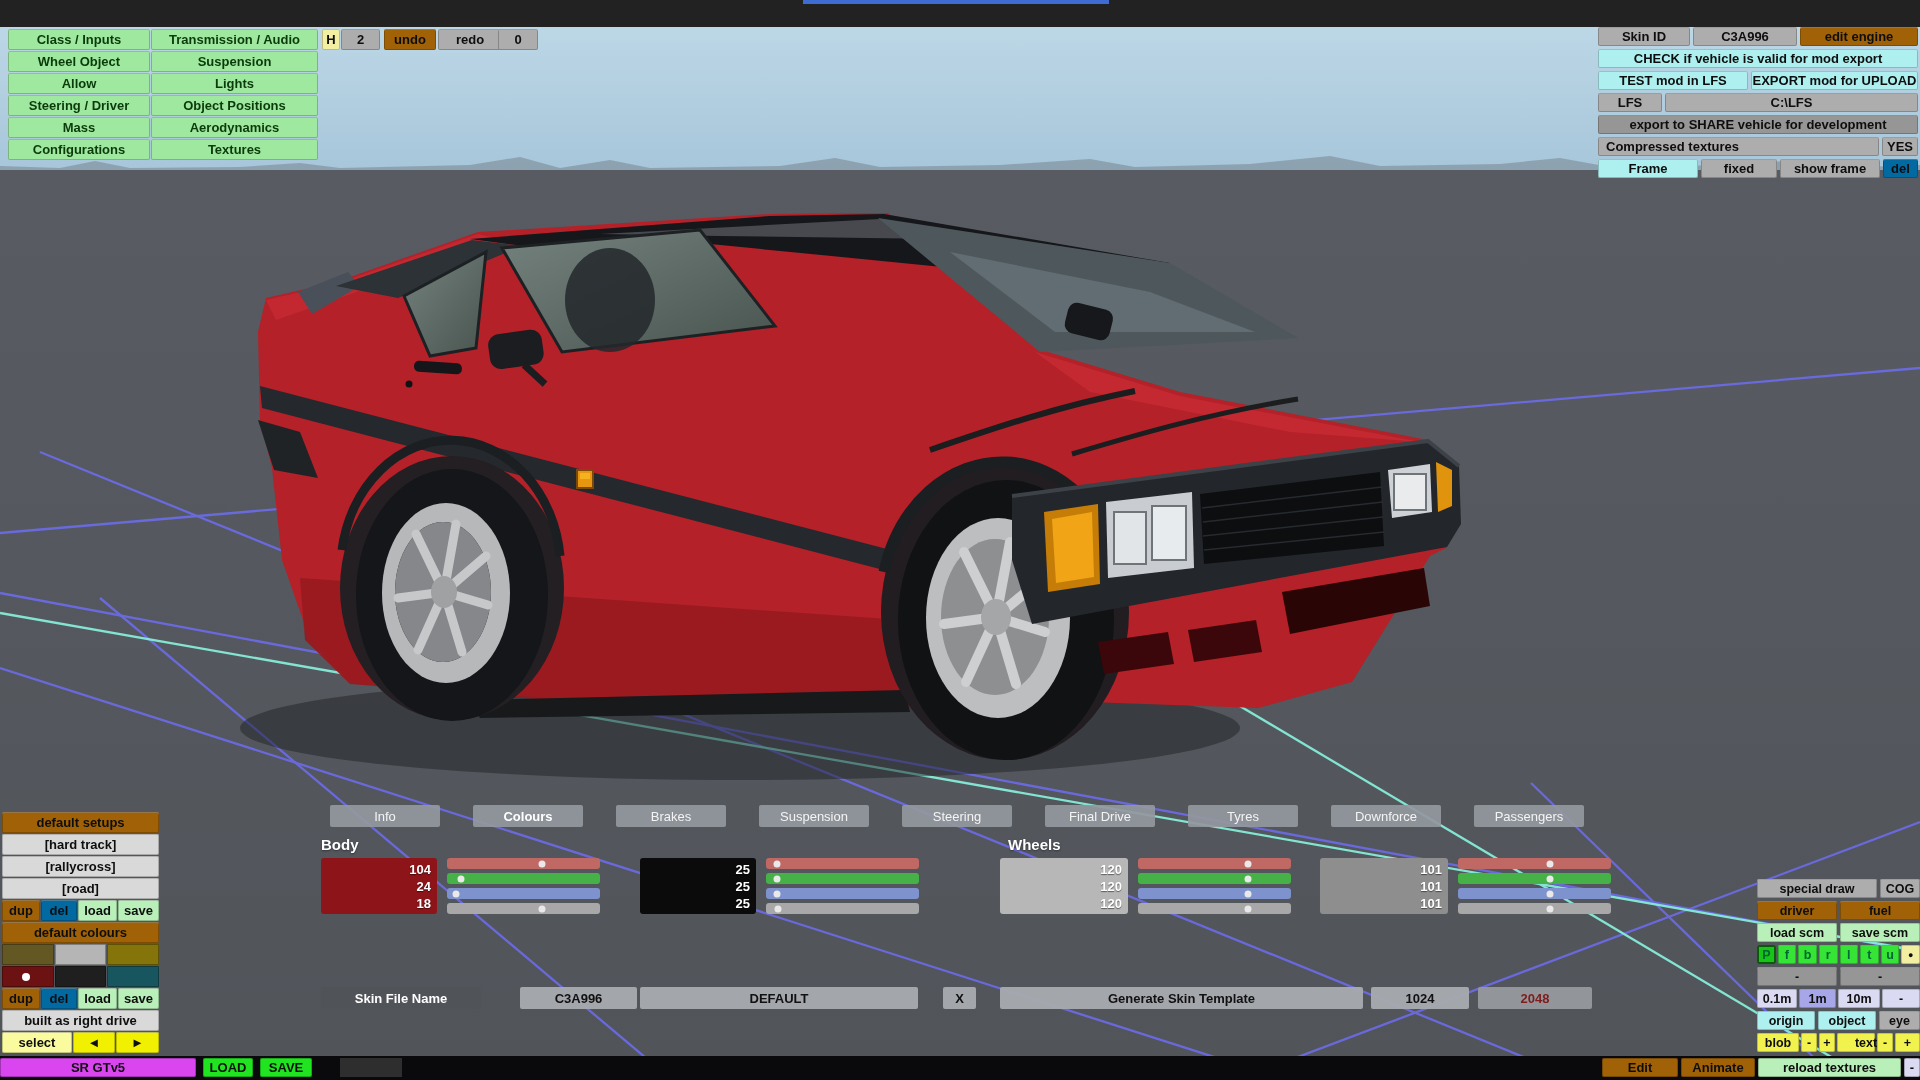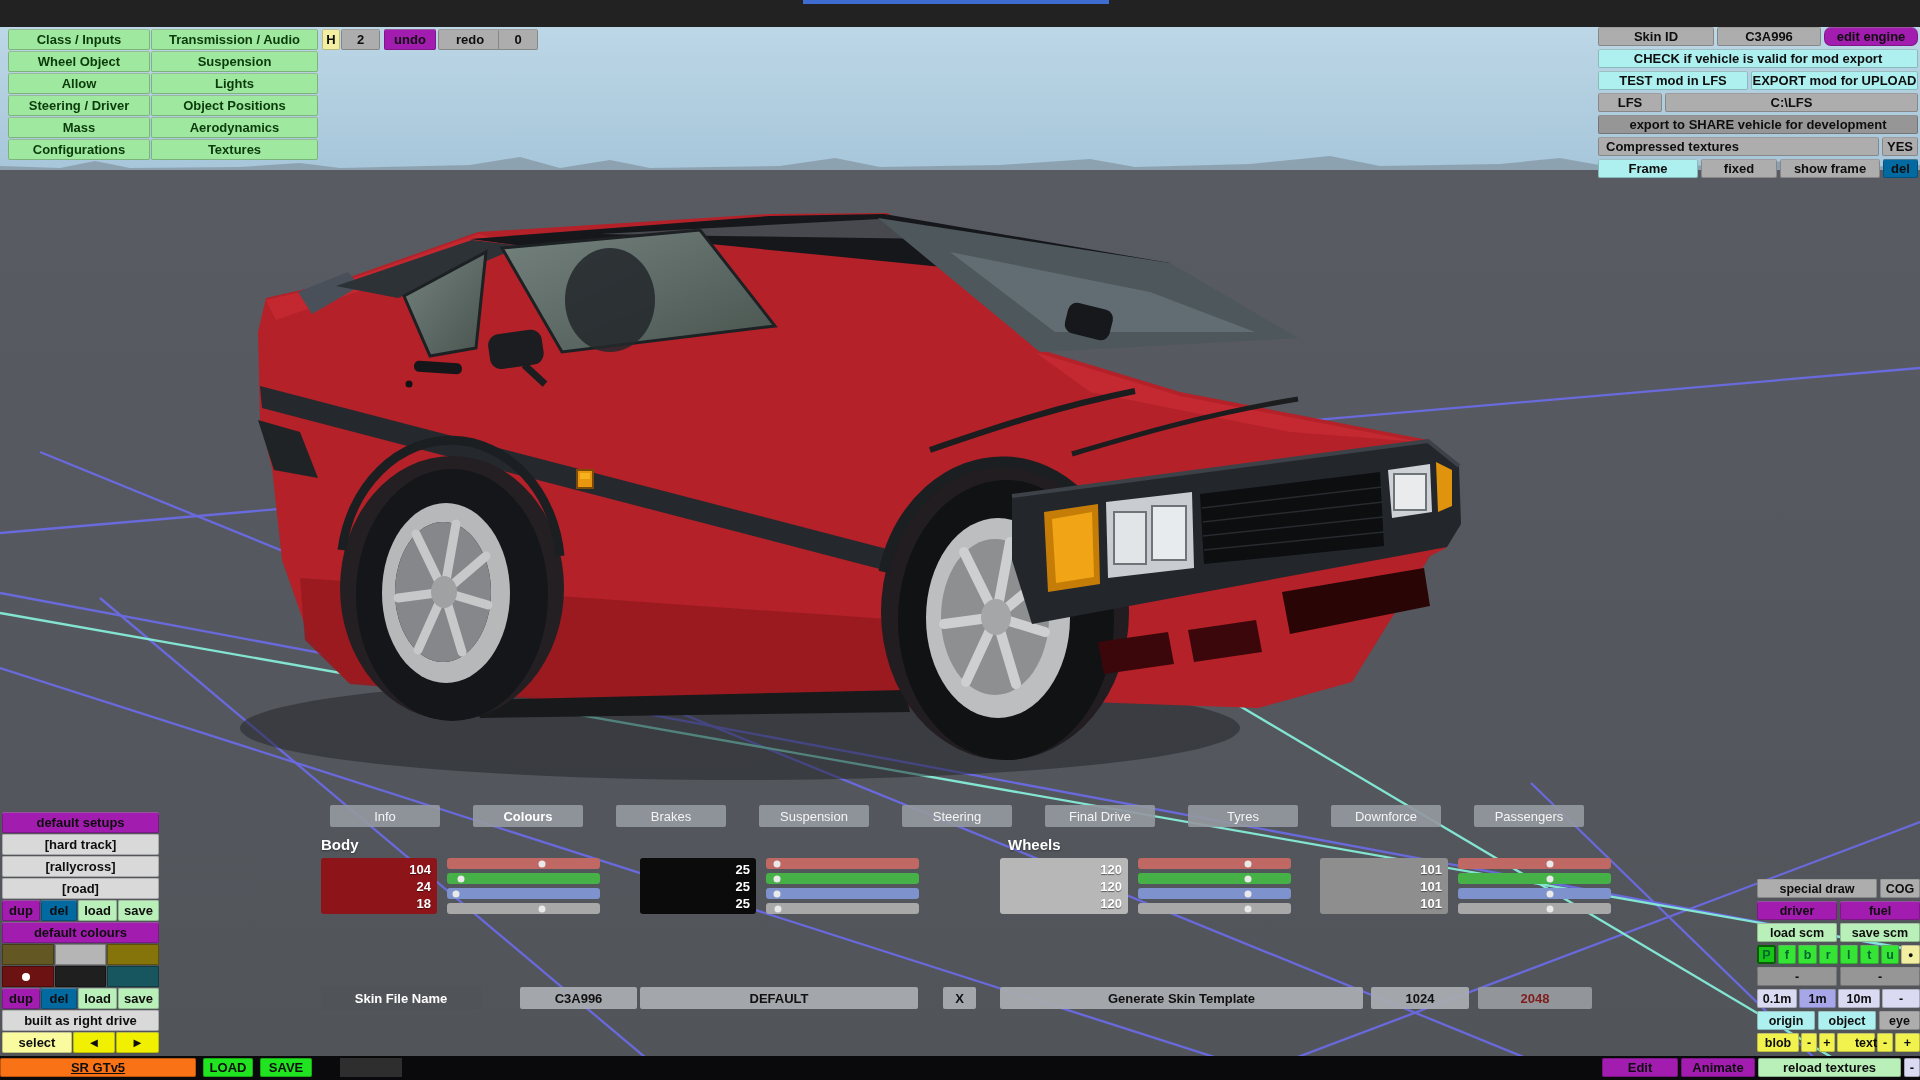--- a/index.html
+++ b/index.html
@@ -17,21 +17,21 @@
   .winbtn .restore{width:10px;height:10px;border:1px solid #111;position:relative;background:#fff;}
   .winbtn .restore:before{content:"";position:absolute;left:2px;top:-4px;width:10px;height:10px;border:1px solid #111;border-bottom:none;border-left:none;}
   
   .btn{display:flex;align-items:center;justify-content:center;box-sizing:border-box;
        font-size:13px;font-weight:700;color:#0e0e0e;border-radius:2px;white-space:nowrap;
        box-shadow:inset 0 0 0 1px rgba(0,0,0,.22), inset 0 1px 0 rgba(255,255,255,.35);}
   .c-green{background:#9fe89f;color:#0b3a0b;}
   .c-gray{background:#adadad;}
   .c-lgray{background:#d9d9d9;}
   .c-dgray{background:#969696;}
-  .c-lav{background:#a21caf;}
+  .c-lav{background:#a16207;}
   .c-lavpale{background:#dadaf2;}
   .c-cyan{background:#aef0f0;}
   .c-yellow{background:#f2efa2;}
   .c-byellow{background:#f2f24e;}
   .c-arrow{background:#f0f000;}
   .c-selyellow{background:#fafa9e;}
   .c-red{background:#0369a1;}
   .c-bgreen{background:#1fe41f;}
   .c-flag{background:#35e435;color:#063;}
   .c-flag.pressed{background:#17c417;box-shadow:inset 0 0 0 2px #0a5a0a;}
@@ -226,23 +226,23 @@
     <div class="btn c-green">Textures</div>
   </div>
   <div class="hrow btn c-yellow" style="left:322px;width:18px;">H</div>
   <div class="hrow btn c-gray" style="left:341px;width:39px;">2</div>
   <div class="hrow btn c-lav" style="left:384px;width:52px;">undo</div>
   <div class="hrow btn c-gray" style="left:438px;width:64px;">redo</div>
   <div class="hrow btn c-gray" style="left:498px;width:40px;">0</div>
 
   <div class="tr-panel">
     <div class="tr-row">
-      <div class="btn c-gray" style="width:116px;">Skin ID</div>
+      <div class="btn c-gray" style="width:92px;">Skin ID</div>
       <div class="btn c-gray" style="width:104px;">C3A996</div>
-      <div class="btn c-lav" style="flex:1;border-radius:7px;">edit engine</div>
+      <div class="btn c-lav" style="flex:1;">edit engine</div>
     </div>
     <div class="tr-row">
       <div class="btn c-cyan" style="flex:1;">CHECK if vehicle is valid for mod export</div>
     </div>
     <div class="tr-row">
       <div class="btn c-cyan" style="width:150px;">TEST mod in LFS</div>
       <div class="btn c-cyan" style="flex:1;">EXPORT mod for UPLOAD</div>
     </div>
     <div class="tr-row">
       <div class="btn c-gray" style="width:64px;">LFS</div>
@@ -410,21 +410,21 @@
         <div class="btn c-lgray" style="flex:1;">built as right drive</div>
       </div>
     <div class="bl-row">
       <div class="btn c-selyellow" style="width:70px;">select</div>
       <div class="btn c-arrow" style="width:42px;">◄</div>
       <div class="btn c-arrow" style="flex:1;">►</div>
     </div>
   </div>
 
   <div class="statusbar">
-    <div class="btn" style="left:0px;width:196px;background:#f97316;text-decoration:underline;">SR GTv5</div>
+    <div class="btn" style="left:0px;width:196px;background:#d946ef;">SR GTv5</div>
     <div class="btn c-bgreen" style="left:203px;width:50px;">LOAD</div>
     <div class="btn c-bgreen" style="left:260px;width:52px;">SAVE</div>
     <div style="position:absolute;left:340px;top:2px;width:62px;height:19px;background:#2e2e2e;"></div>
     <div class="btn c-lav" style="left:1602px;width:76px;">Edit</div>
     <div class="btn c-lav" style="left:1681px;width:74px;">Animate</div>
     <div class="btn c-palegreen" style="left:1758px;width:143px;">reload textures</div>
     <div class="btn c-lavpale" style="left:1904px;width:16px;">-</div>
   </div>
 
   <div class="br-panel">

